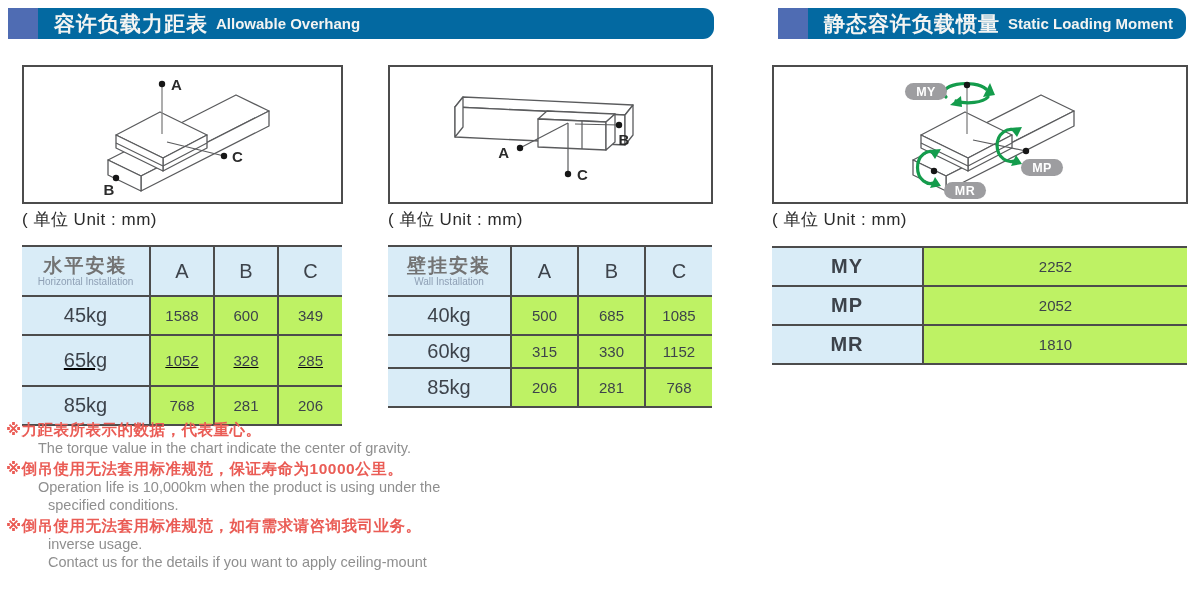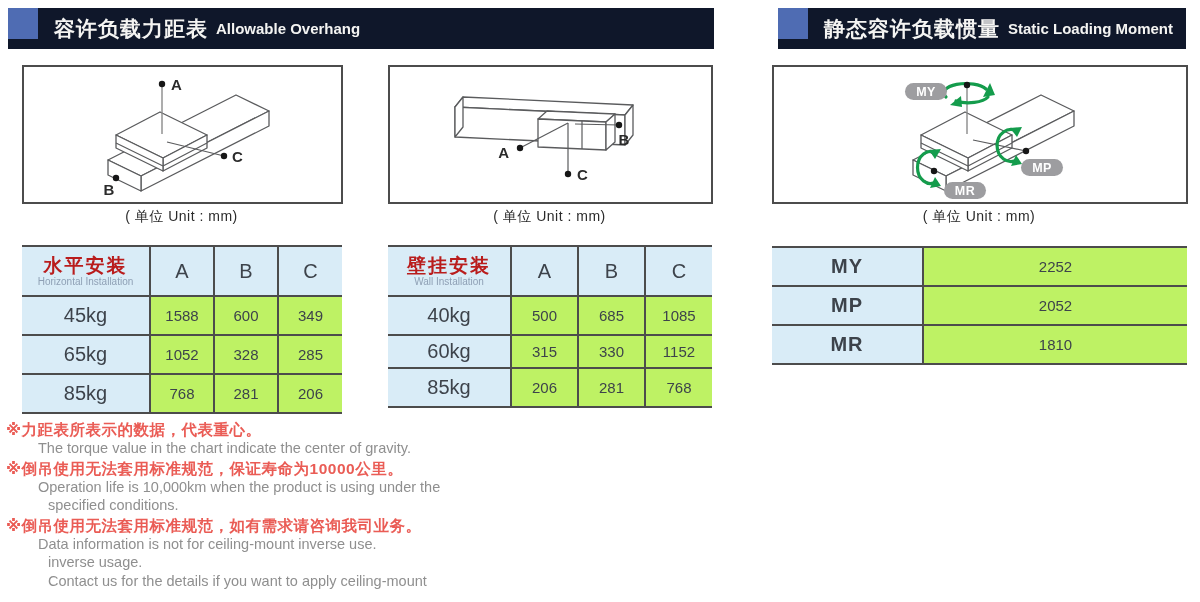--- a/index.html
+++ b/index.html
@@ -1,48 +1,48 @@
 <!DOCTYPE html>
 <html><head>
 <meta charset="utf-8">
 <style>
   html,body{margin:0;padding:0;background:#fff;}
   #page{position:relative;width:1200px;height:602px;background:#fff;overflow:hidden;
         font-family:"Liberation Sans","DejaVu Sans",sans-serif;}
 
   
-  .header-bar{position:absolute;top:8px;height:41px;background:#0f172a;display:flex;align-items:center;}
+  .header-bar{position:absolute;top:8px;height:31px;background:#0369a1;display:flex;align-items:center;border-radius:11px;}
   .header-bar .sq{position:absolute;left:0;top:0;width:30px;height:31px;background:#4f6cb3;}
   .header-bar .zh{color:#f4f4f2;font-size:21px;font-weight:bold;margin-left:46px;letter-spacing:1px;white-space:nowrap;}
   .header-bar .en{color:#f4f4f2;font-size:15px;font-weight:600;margin-left:8px;white-space:nowrap;}
 
   
   .diag-box{position:absolute;top:65px;height:139px;border:2px solid #4c4c4c;background:#fff;box-sizing:border-box;}
   .diag-box svg{display:block;width:100%;height:100%;}
   .diag-box text{font-family:"Liberation Sans","DejaVu Sans",sans-serif;}
   .pt-label{font-size:15px;font-weight:bold;fill:#2b2b2b;}
   .badge-label{font-size:12.5px;font-weight:bold;fill:#ffffff;letter-spacing:.5px;}
   .rail{fill:#ffffff;stroke:#5a5b5d;stroke-width:1.3;stroke-linejoin:round;}
   .thin{stroke:#5a5b5d;stroke-width:1.2;fill:none;}
   .axis{stroke:#8a8a8a;stroke-width:1.4;fill:none;}
   .dot{fill:#161616;}
   .garrow{stroke:#149c4c;stroke-width:3.2;fill:none;stroke-linecap:round;}
   .ghead{fill:#149c4c;}
   .badge{fill:#9d9da0;}
 
   
-  .unit{position:absolute;top:208px;font-size:14px;color:#2a2a2a;text-align:center;letter-spacing:.5px;}
+  .unit{position:absolute;top:208px;font-size:17px;color:#2a2a2a;text-align:left;letter-spacing:.5px;}
 
   
   .cat-table{position:absolute;border-collapse:collapse;table-layout:fixed;}
   .cat-table td{text-align:center;vertical-align:middle;color:#3d434b;padding:0;
                 border-top:2px solid #4c4c4c;border-bottom:2px solid #4c4c4c;}
   .cat-table td + td{border-left:2px solid #4c4c4c;}
   .blue{background:#d9ecf7;}
-  .hdr-zh{font-size:19px;font-weight:600;color:#b91c1c;line-height:21px;letter-spacing:2px;}
+  .hdr-zh{font-size:19px;font-weight:600;color:#737373;line-height:21px;letter-spacing:2px;}
   .hdr-en{font-size:10px;color:#8fa0b5;line-height:11px;letter-spacing:0;}
   .col-hdr{font-size:20px;}
   .load-cell{font-size:20px;}
   .val-cell{font-size:15px;background:#bef264;}
   .m-label{font-size:20px;font-weight:600;letter-spacing:1px;}
 
   
   .notes{position:absolute;left:6px;top:419px;width:540px;}
   .note-zh{color:#ea5c55;font-size:15.5px;font-weight:bold;line-height:19px;margin-top:1px;letter-spacing:.5px;}
   .note-en{color:#8f8f8f;font-size:14.5px;line-height:18.5px;margin-left:32px;}
@@ -178,21 +178,21 @@
       <td class="blue col-hdr">A</td>
       <td class="blue col-hdr">B</td>
       <td class="blue col-hdr">C</td>
     </tr>
     <tr style="height:39px;">
       <td class="blue load-cell">45kg</td>
       <td class="val-cell">1588</td>
       <td class="val-cell">600</td>
       <td class="val-cell">349</td>
     </tr>
-    <tr style="height:39px;">
+    <tr style="height:51px;text-decoration:underline;">
       <td class="blue load-cell">65kg</td>
       <td class="val-cell">1052</td>
       <td class="val-cell">328</td>
       <td class="val-cell">285</td>
     </tr>
     <tr style="height:39px;">
       <td class="blue load-cell">85kg</td>
       <td class="val-cell">768</td>
       <td class="val-cell">281</td>
       <td class="val-cell">206</td>
@@ -259,18 +259,17 @@
   </tbody>
     </table>
 
   <div class="notes">
     <div class="note-zh">※力距表所表示的数据，代表重心。</div>
     <div class="note-en">The torque value in the chart indicate the center of gravity.</div>
     <div class="note-zh">※倒吊使用无法套用标准规范，保证寿命为10000公里。</div>
     <div class="note-en">Operation life is 10,000km when the product is using under the</div>
     <div class="note-en cont">specified conditions.</div>
     <div class="note-zh">※倒吊使用无法套用标准规范，如有需求请咨询我司业务。</div>
-    <div class="note-en">Data information is not for ceiling-mount inverse use.</div>
     <div class="note-en cont">inverse usage.</div>
     <div class="note-en cont">Contact us for the details if you want to apply ceiling-mount</div>
   </div>
 
 </div>
 
 </body></html>

